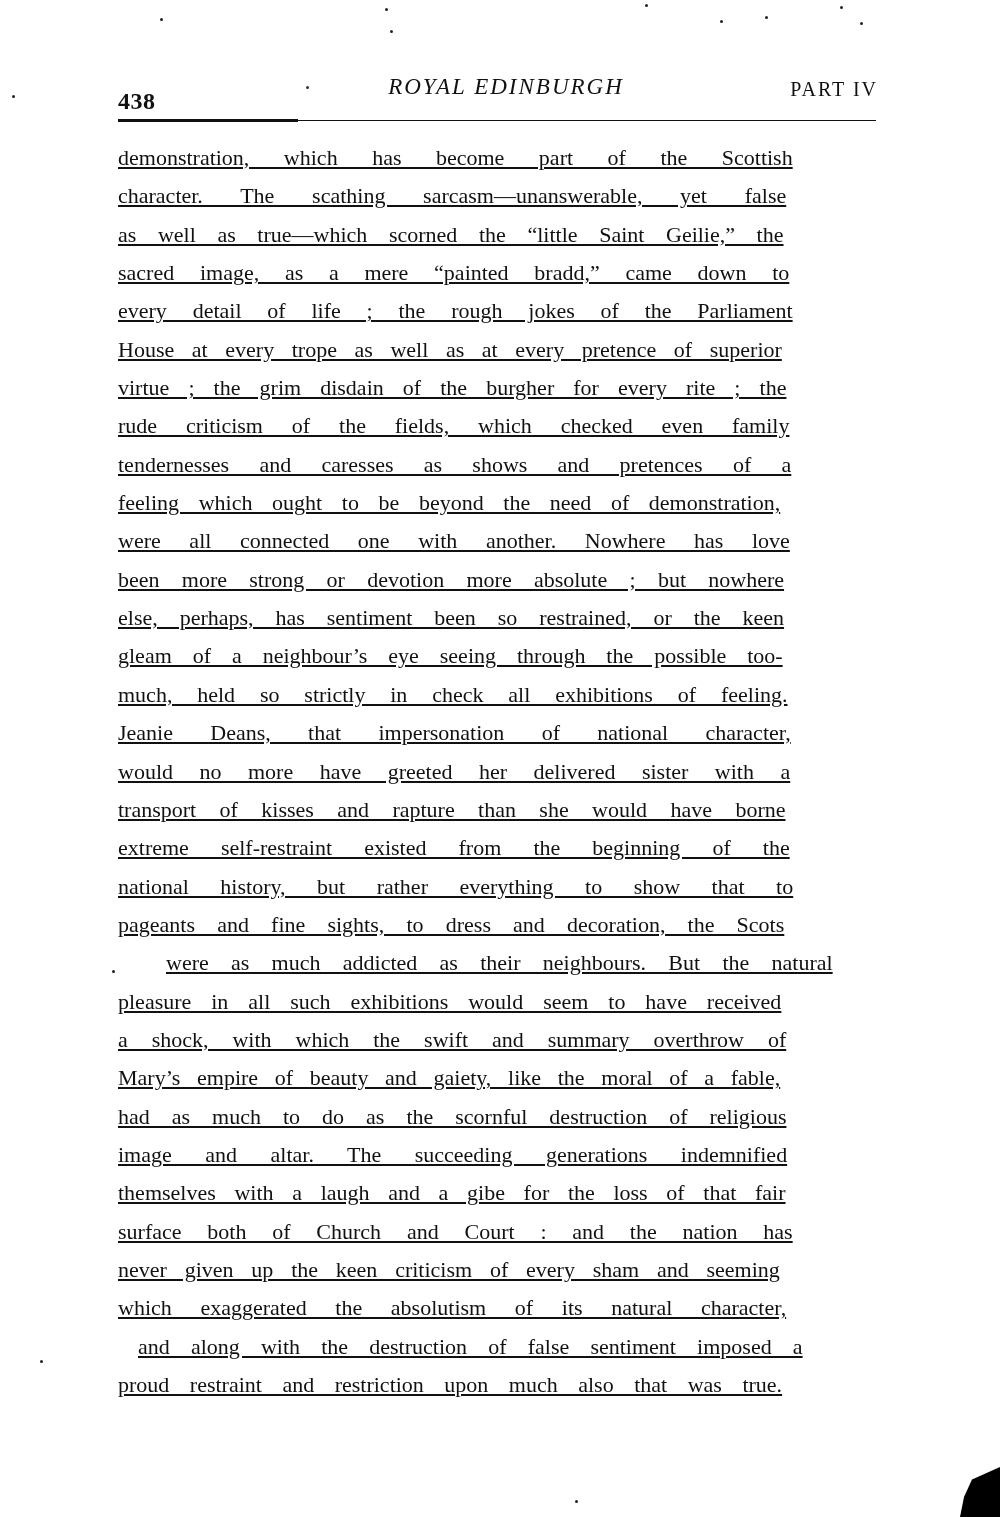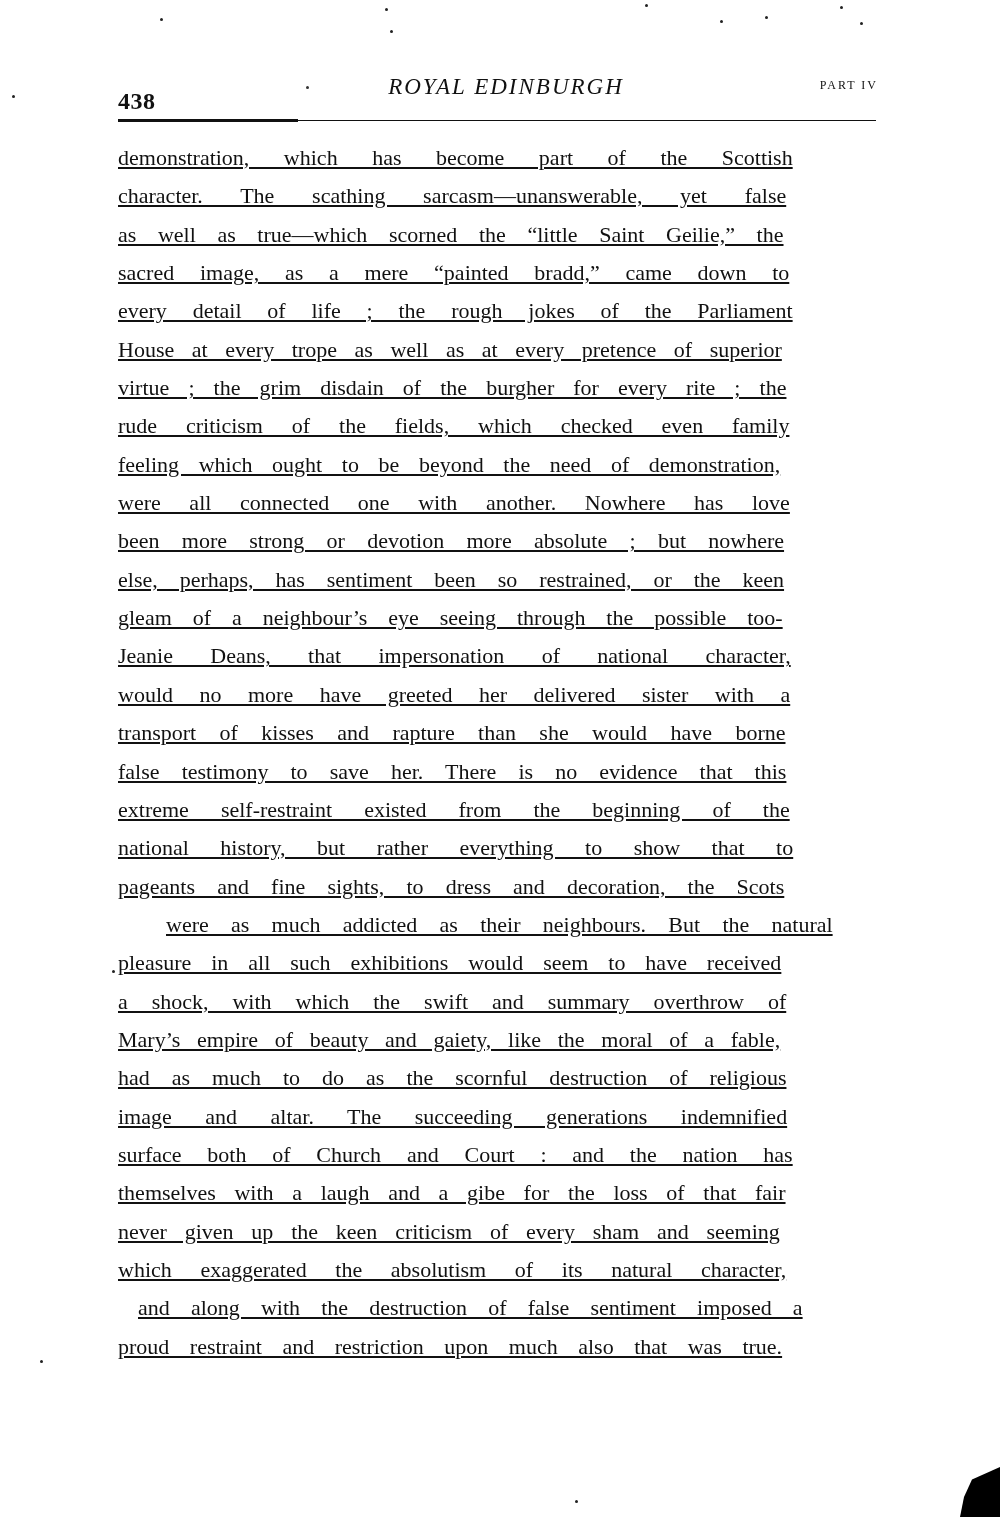--- a/index.html
+++ b/index.html
@@ -3,21 +3,21 @@
 <meta charset="utf-8">
 <style>
   html, body { margin: 0; padding: 0; background: #ffffff; }
   body { width: 1000px; height: 1517px; position: relative; overflow: hidden;
          font-family: "Liberation Serif", "DejaVu Serif", serif; color: #111111; }
   .header { position: absolute; top: 72px; left: 118px; width: 760px; height: 34px; }
   .page-number { position: absolute; left: 0; top: 16px; font-size: 24px; font-weight: bold; letter-spacing: 0.5px; }
   .running-title { position: absolute; left: 0; right: 0; top: 2px; text-align: center;
                    font-style: italic; font-size: 23px; letter-spacing: 2px; }
   .running-title span { display: inline-block; margin-left: 16px; }
-  .part-label { position: absolute; right: 0; top: 6px; font-size: 12px; letter-spacing: 2px; }
+  .part-label { position: absolute; right: 0; top: 6px; font-size: 20px; letter-spacing: 2px; }
   .dot { position: absolute; left: 188px; top: 14px; width: 3px; height: 3px; background: #333; border-radius: 50%; }
   .rule { position: absolute; top: 120px; left: 118px; width: 758px; height: 0;
           border-top: 1.5px solid #111; }
   .rule-thick { position: absolute; top: 119px; left: 118px; width: 180px; height: 2.5px; background: #111; }
   .body-text { position: absolute; top: 139px; left: 118px; width: 760px; }
   .line { display: block; height: 38.35px; line-height: 38.35px; font-size: 22px;
           text-align: justify; text-align-last: justify; white-space: nowrap; overflow: visible; text-decoration: underline; }
   .line.last { text-align-last: justify; }
   .specks { position: absolute; left: 0; top: 0; width: 1000px; height: 1517px; pointer-events: none; }
   .corner-blot { position: absolute; right: 0; bottom: 0; width: 40px; height: 50px; background: #000;
@@ -41,40 +41,41 @@
 
 <div class="body-text">
   <span class="line" style="white-space: nowrap; display: block; word-spacing: 29px; text-align: left; text-align-last: left;">demonstration, which has become part of the Scottish</span>
   <span class="line" style="white-space: nowrap; display: block; word-spacing: 32.2px; text-align: left; text-align-last: left;">character. The scathing sarcasm—unanswerable, yet false</span>
   <span class="line" style="white-space: nowrap; display: block; word-spacing: 16.1111px; text-align: left; text-align-last: left;">as well as true—which scorned the “little Saint Geilie,” the</span>
   <span class="line" style="white-space: nowrap; display: block; word-spacing: 20.2222px; text-align: left; text-align-last: left;">sacred image, as a mere “painted bradd,” came down to</span>
   <span class="line" style="white-space: nowrap; display: block; word-spacing: 20.3px; text-align: left; text-align-last: left;">every detail of life ; the rough jokes of the Parliament</span>
   <span class="line" style="white-space: nowrap; display: block; word-spacing: 12.0909px; text-align: left; text-align-last: left;">House at every trope as well as at every pretence of superior</span>
   <span class="line" style="white-space: nowrap; display: block; word-spacing: 13.5833px; text-align: right; text-align-last: left;">virtue ; the grim disdain of the burgher for every rite ; the</span>
   <span class="line" style="white-space: nowrap; display: block; word-spacing: 23.375px; text-align: left; text-align-last: left;">rude criticism of the fields, which checked even family</span>
+  <span class="line" style="white-space: nowrap; display: block; word-spacing: 24.75px; text-align: left; text-align-last: left;">tendernesses and caresses as shows and pretences of a</span>
   <span class="line" style="white-space: nowrap; display: block; word-spacing: 14.1111px; text-align: left; text-align-last: left;">feeling which ought to be beyond the need of demonstration,</span>
   <span class="line" style="white-space: nowrap; display: block; word-spacing: 23.125px; text-align: left; text-align-last: left;">were all connected one with another. Nowhere has love</span>
   <span class="line" style="white-space: nowrap; display: block; word-spacing: 16.7778px; text-align: left; text-align-last: left;">been more strong or devotion more absolute ; but nowhere</span>
   <span class="line" style="white-space: nowrap; display: block; word-spacing: 16.4444px; text-align: left; text-align-last: left;">else, perhaps, has sentiment been so restrained, or the keen</span>
   <span class="line" style="white-space: nowrap; display: block; word-spacing: 15.4444px; text-align: center; text-align-last: left;">gleam of a neighbour’s eye seeing through the possible too-</span>
+  <span class="line" style="white-space: nowrap; display: block; word-spacing: 19.3333px; text-align: left; text-align-last: left;">much, held so strictly in check all exhibitions of feeling.</span>
   <span class="line" style="white-space: nowrap; display: block; word-spacing: 31.8333px; text-align: left; text-align-last: left;">Jeanie Deans, that impersonation of national character,</span>
   <span class="line" style="white-space: nowrap; display: block; word-spacing: 21px; text-align: left; text-align-last: left;">would no more have greeted her delivered sister with a</span>
   <span class="line" style="white-space: nowrap; display: block; word-spacing: 17.8889px; text-align: left; text-align-last: left;">transport of kisses and rapture than she would have borne</span>
-  <span class="line" style="white-space: nowrap; display: block; word-spacing: 16.6px; text-align: left; text-align-last: left;">false testimony to save her. There is no evidence that this</span>
   <span class="line" style="white-space: nowrap; display: block; word-spacing: 26.5714px; text-align: left; text-align-last: left;">extreme self-restraint existed from the beginning of the</span>
   <span class="line" style="white-space: nowrap; display: block; word-spacing: 26px; text-align: left; text-align-last: left;">national history, but rather everything to show that to</span>
   <span class="line" style="white-space: nowrap; display: block; word-spacing: 16.6667px; text-align: left; text-align-last: left;">pageants and fine sights, to dress and decoration, the Scots</span>
   <span class="line" style="white-space: nowrap; display: block; word-spacing: 16.7778px; text-align: right; text-align-last: left; margin-left: 48px;">were as much addicted as their neighbours. But the natural</span>
   <span class="line" style="white-space: nowrap; display: block; word-spacing: 14.4444px; text-align: left; text-align-last: left;">pleasure in all such exhibitions would seem to have received</span>
   <span class="line" style="white-space: nowrap; display: block; word-spacing: 18.4444px; text-align: left; text-align-last: left;">a shock, with which the swift and summary overthrow of</span>
   <span class="line" style="white-space: nowrap; display: block; word-spacing: 11.1818px; text-align: right; text-align-last: left;">Mary’s empire of beauty and gaiety, like the moral of a fable,</span>
   <span class="line" style="white-space: nowrap; display: block; word-spacing: 16.5px; text-align: left; text-align-last: left;">had as much to do as the scornful destruction of religious</span>
   <span class="line" style="white-space: nowrap; display: block; word-spacing: 28px; text-align: left; text-align-last: left;">image and altar. The succeeding generations indemnified</span>
+  <span class="line" style="white-space: nowrap; display: block; word-spacing: 13.1667px; text-align: left; text-align-last: left;">themselves with a laugh and a gibe for the loss of that fair</span>
   <span class="line" style="white-space: nowrap; display: block; word-spacing: 20.3px; text-align: left; text-align-last: left;">surface both of Church and Court : and the nation has</span>
-  <span class="line" style="white-space: nowrap; display: block; word-spacing: 13.1667px; text-align: left; text-align-last: left;">themselves with a laugh and a gibe for the loss of that fair</span>
   <span class="line" style="white-space: nowrap; display: block; word-spacing: 12.3px; text-align: left; text-align-last: left;">never given up the keen criticism of every sham and seeming</span>
   <span class="line" style="white-space: nowrap; display: block; word-spacing: 23.1429px; text-align: left; text-align-last: left;">which exaggerated the absolutism of its natural character,</span>
   <span class="line" style="white-space: nowrap; display: block; word-spacing: 15.6667px; text-align: left; text-align-last: left; margin-left: 20px;">and along with the destruction of false sentiment imposed a</span>
   <span class="line last" style="white-space: nowrap; display: block; word-spacing: 15px; text-align: left; text-align-last: left;">proud restraint and restriction upon much also that was true.</span>
 </div>
 
 <div class="specks">
   <span class="margin-dot" style="left:12px;top:95px;"></span>
   <span class="margin-dot" style="left:385px;top:8px;"></span>
   <span class="margin-dot" style="left:390px;top:30px;"></span>

